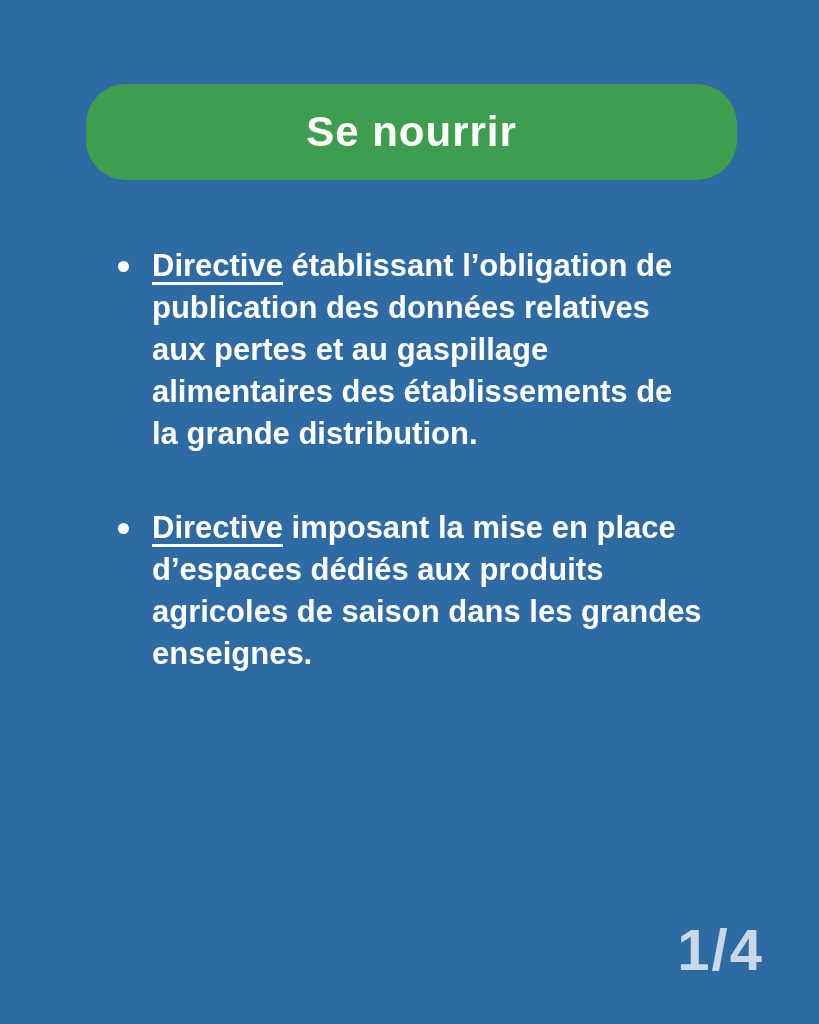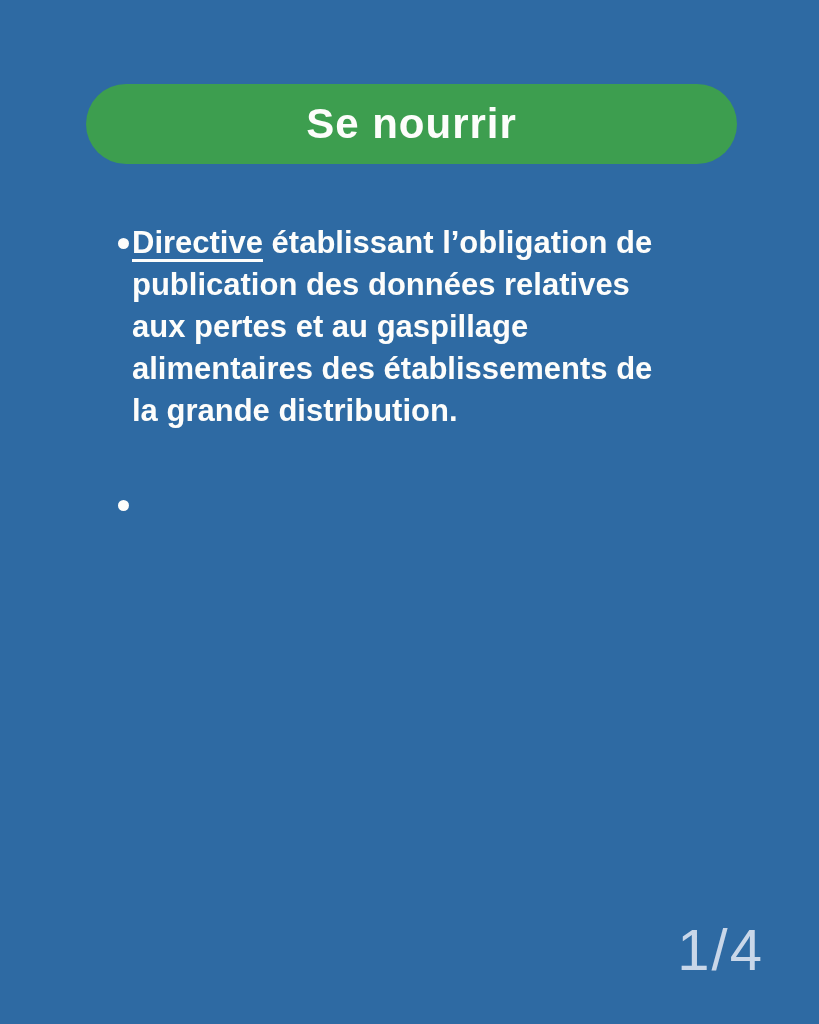--- a/index.html
+++ b/index.html
@@ -14,21 +14,21 @@
     position: relative;
     background: var(--bg);
     font-family: "Liberation Sans", "DejaVu Sans", sans-serif;
     overflow: hidden;
   }
   .banner {
     position: absolute;
     left: 86px;
     top: 84px;
     width: 651px;
-    height: 80px;
+    height: 96px;
     background: var(--banner);
     border-radius: 40px;
     display: flex;
     align-items: center;
     justify-content: center;
   }
   .banner-title {
     color: var(--text);
     font-size: 42px;
     font-weight: 700;
@@ -36,22 +36,23 @@
   }
   ul.points {
     position: absolute;
     left: 118px;
     top: 222px;
     width: 640px;
     list-style: none;
   }
   ul.points li {
     display: flex;
-    gap: 3px;
+    gap: 23px;
     margin-bottom: 52px;
+    margin-top: 23px;
   }
   .dot {
     flex: 0 0 11px;
     width: 11px;
     height: 11px;
     margin-top: 16px;
     border-radius: 50%;
     background: var(--text);
   }
   .point-text {
@@ -65,21 +66,21 @@
     text-decoration: underline;
     text-decoration-thickness: 3px;
     text-underline-offset: 6px;
   }
   .page-indicator {
     position: absolute;
     right: 55px;
     top: 916px;
     color: var(--indicator);
     font-size: 58px;
-    font-weight: 400;
+    font-weight: 700;
     letter-spacing: 2px;
   }
 </style>
 </head>
 <body>
 
 <div class="banner">
   <span class="banner-title">Se nourrir</span>
 </div>
 
@@ -87,16 +88,20 @@
   <li>
     <span class="dot"></span>
     <p class="point-text"><span class="lead">Directive</span><span> établissant l’obligation de
 publication des données relatives
 aux pertes et au gaspillage
 alimentaires des établissements de
 la grande distribution.</span></p>
   </li>
   <li>
     <span class="dot"></span>
+    <p class="point-text"><span class="lead">Directive</span><span> imposant la mise en place
+d’espaces dédiés aux produits
+agricoles de saison dans les grandes
+enseignes.</span></p>
   </li>
 </ul>
 
 <div class="page-indicator">1/4</div>
 
 </body></html>

